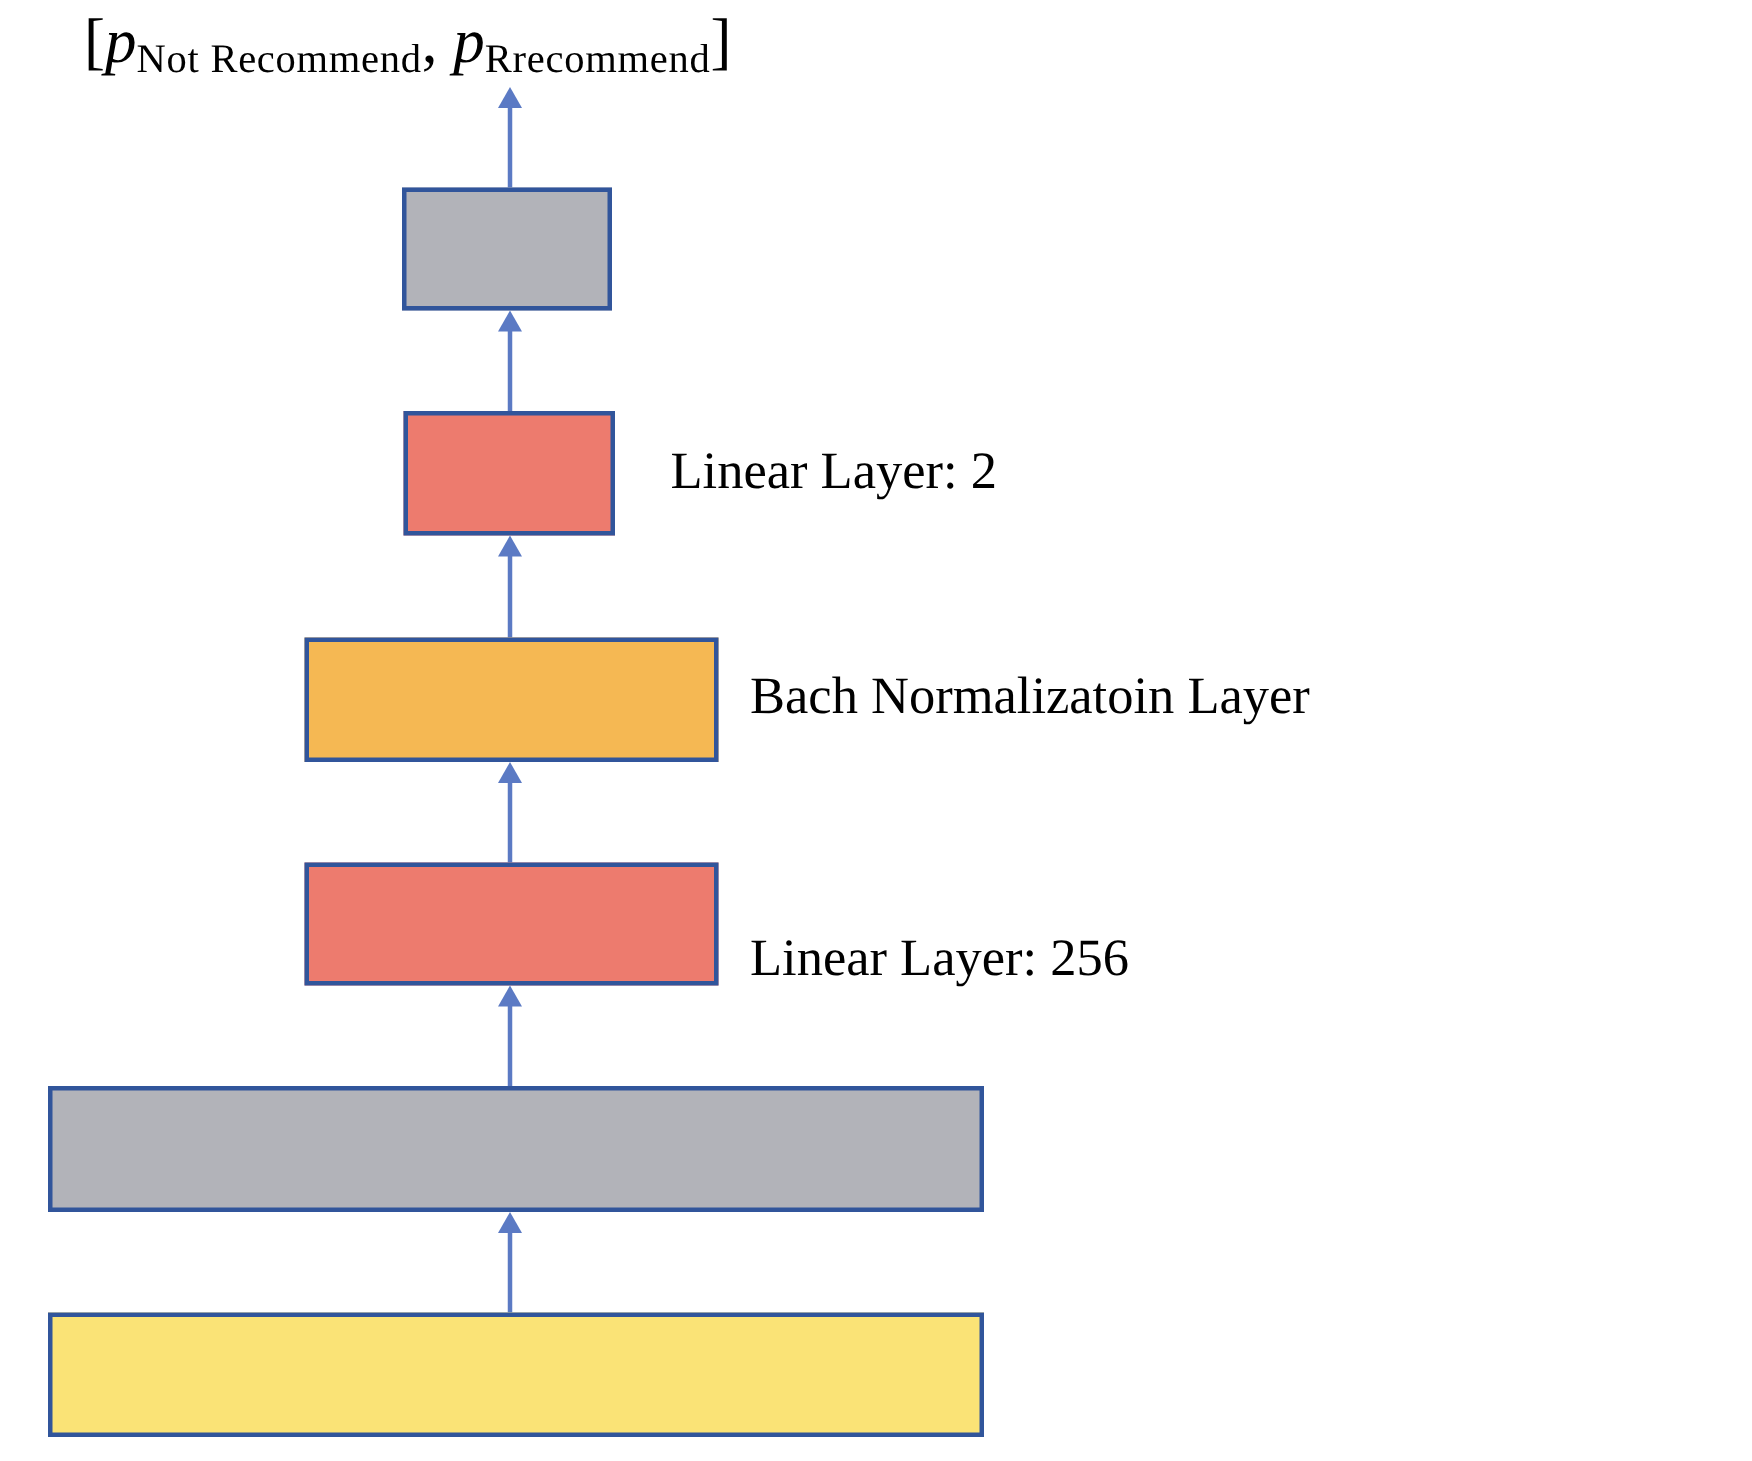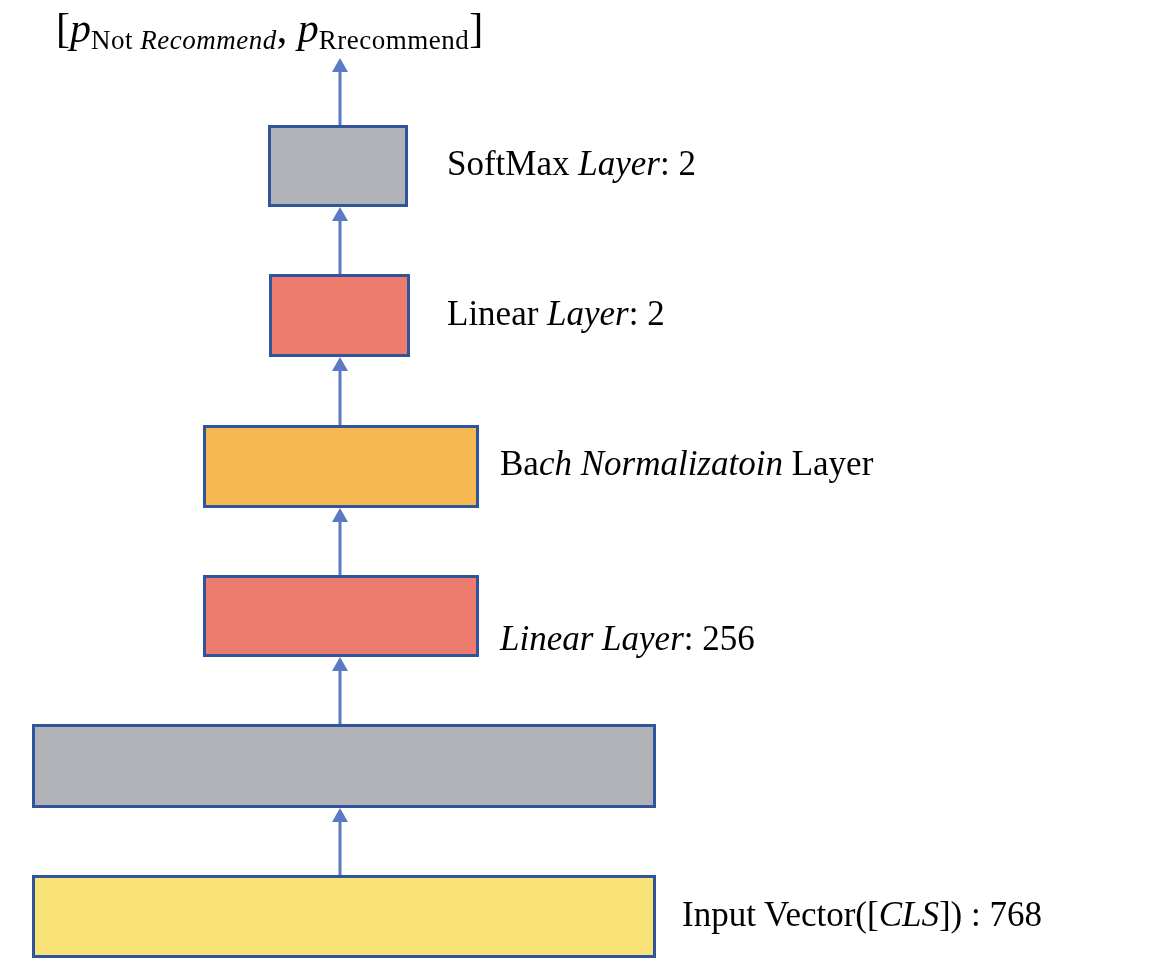--- a/index.html
+++ b/index.html
@@ -36,21 +36,21 @@
     line-height: 46px;
     color: #000000;
     white-space: nowrap;
   }
   .lbl-softmax   { left: 447px; top: 141px; }
   .lbl-linear2   { left: 447px; top: 291px; }
   .lbl-batchnorm { left: 500px; top: 441px; }
   .lbl-linear256 { left: 500px; top: 616px; }
   .lbl-dropout   { left: 682px; top: 741px; }
   .lbl-input     { left: 682px; top: 892px; }
-  .it { font-style: italic; }
+  .it { }
 
   
   .arrow-up {
     position: absolute;
     width: 18px;
   }
   .arrow-up .shaft {
     position: absolute;
     left: 50%;
     transform: translateX(-50%);
@@ -126,24 +126,22 @@
     <span class="shaft"></span>
   </div>
 
   <div class="layer-box box-softmax"></div>
   <div class="layer-box box-linear2"></div>
   <div class="layer-box box-batchnorm"></div>
   <div class="layer-box box-linear256"></div>
   <div class="layer-box box-dropout"></div>
   <div class="layer-box box-input"></div>
 
-  <div class="layer-label lbl-softmax"><span>SoftMax </span><span class="it">Layer</span><span>: 2</span></div>
 
   <div class="layer-label lbl-linear2"><span>Linear </span><span class="it">Layer</span><span>: 2</span></div>
 
   <div class="layer-label lbl-batchnorm"><span>Ba</span><span class="it">ch Normalizatoin</span><span> Layer</span></div>
 
   <div class="layer-label lbl-linear256"><span></span><span class="it">Linear Layer</span><span>: 256</span></div>
 
 
-  <div class="layer-label lbl-input"><span>Input Vector([</span><span class="it">CLS</span><span>]) : 768</span></div>
 
 </div>
 
 </body></html>

